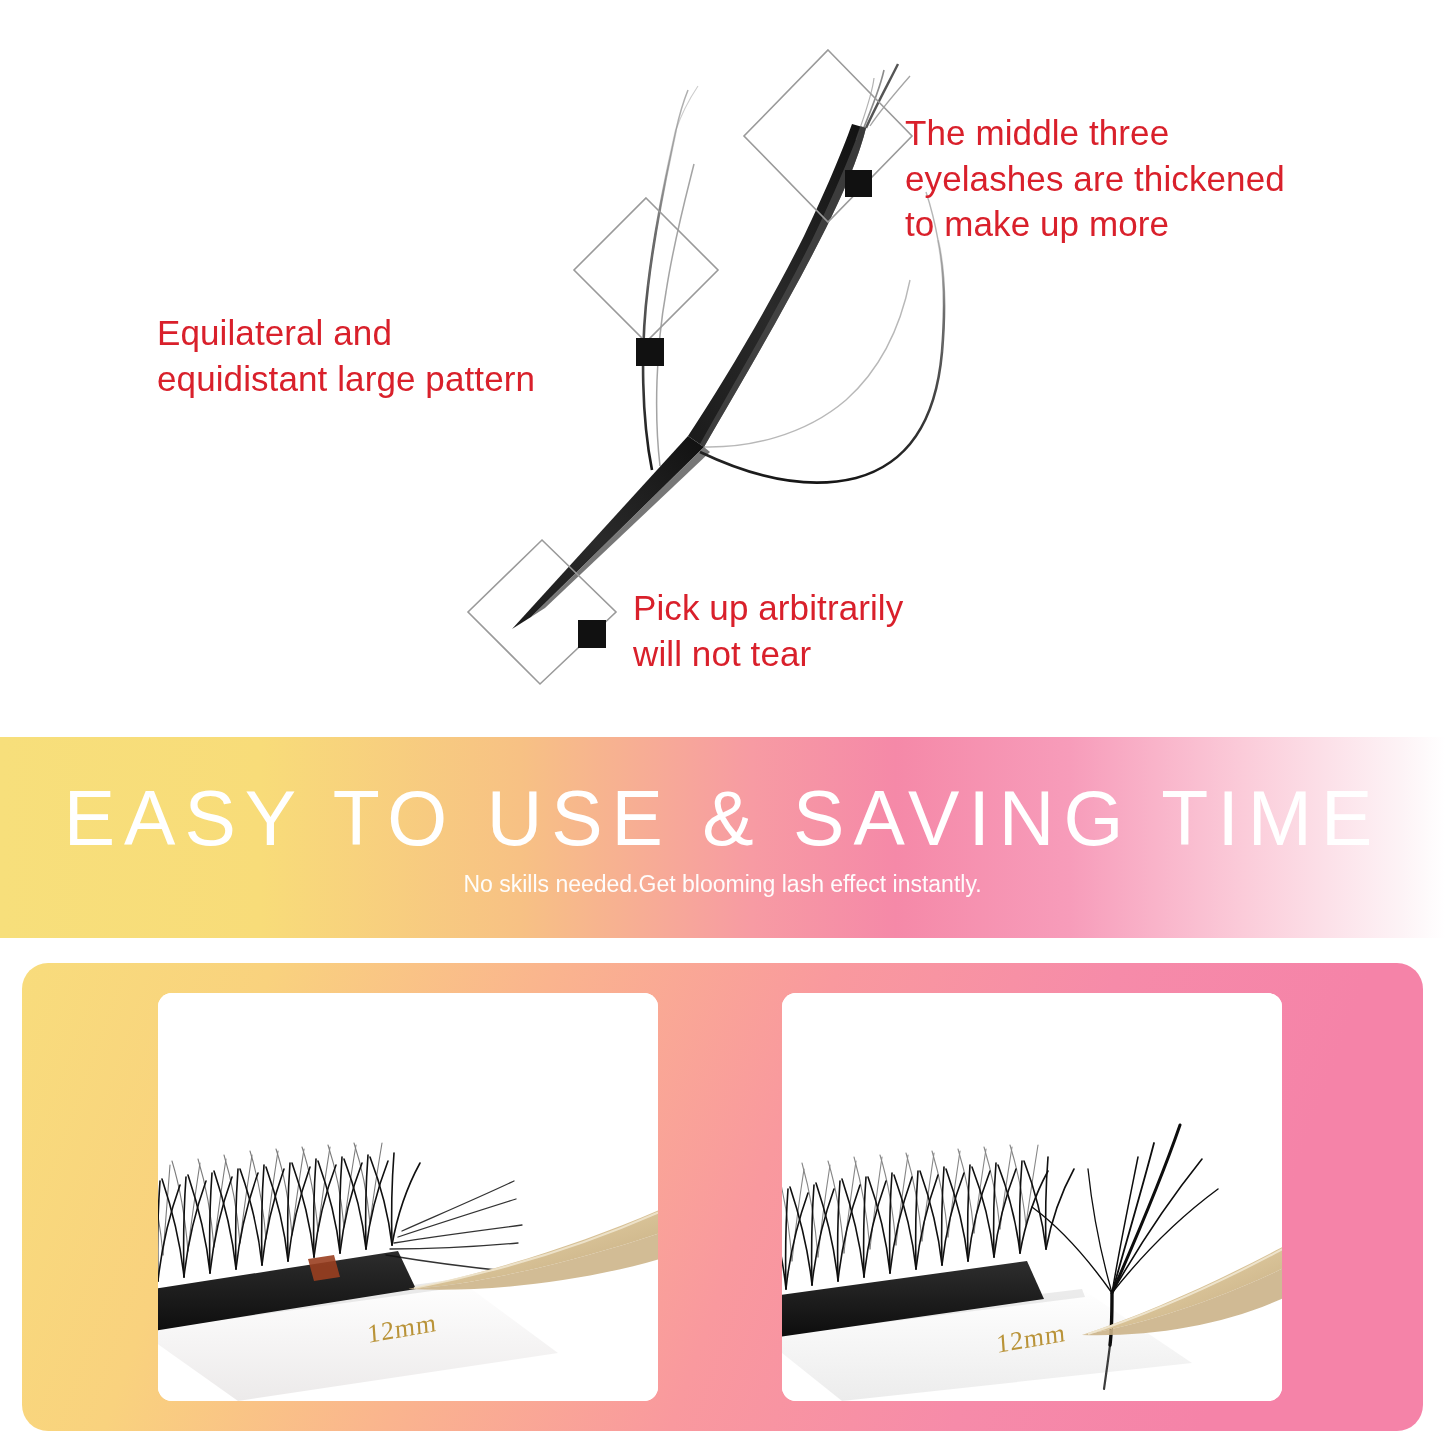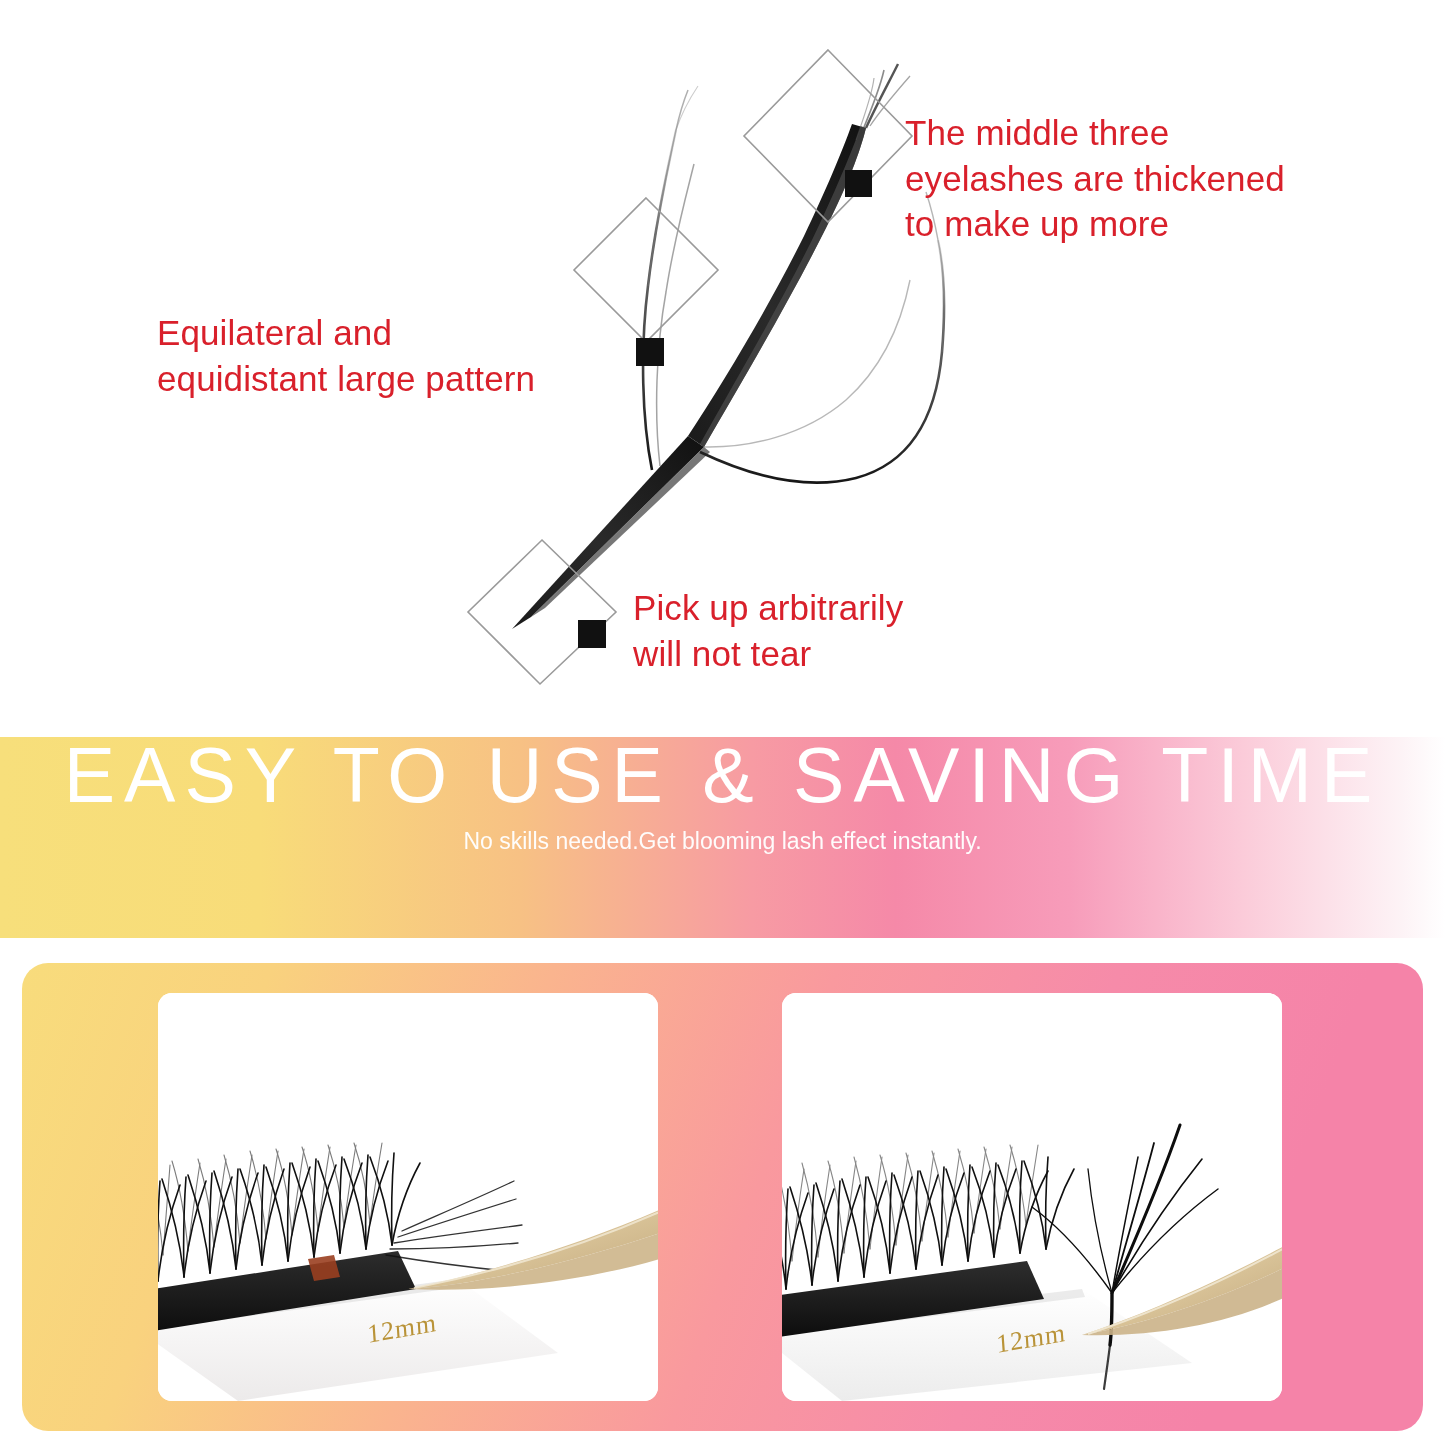--- a/index.html
+++ b/index.html
@@ -29,21 +29,21 @@
     background:linear-gradient(90deg,
        #F7DF7B 0%,
        #F8DC79 18%,
        #F7C184 36%,
        #F79BA3 52%,
        #F589A8 62%,
        #F79CBA 74%,
        #FBCBD9 86%,
        #FDF3F6 97%,
        #FFFFFF 100%);
-    display:flex;flex-direction:column;align-items:center;
+    display:flex;flex-direction:column;justify-content:center;align-items:center;
   }
   #banner-title{
     color:#ffffff;font-size:77px;font-weight:400;letter-spacing:9px;
     line-height:1;margin:0 0 4px 0;white-space:nowrap;
     font-family:"Liberation Sans", sans-serif;
   }
   #banner-subtitle{
     color:#FFFFFF;font-size:23px;font-weight:400;letter-spacing:0px;
     line-height:1;margin:12px 0 0 0;white-space:nowrap;opacity:.97;
   }

